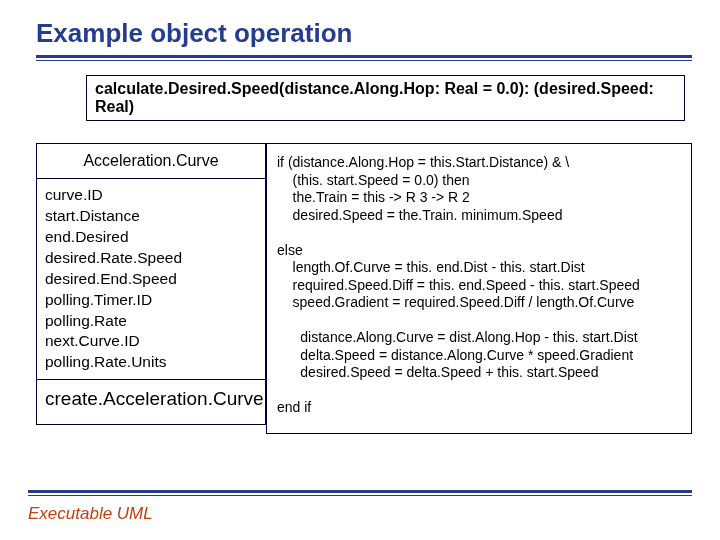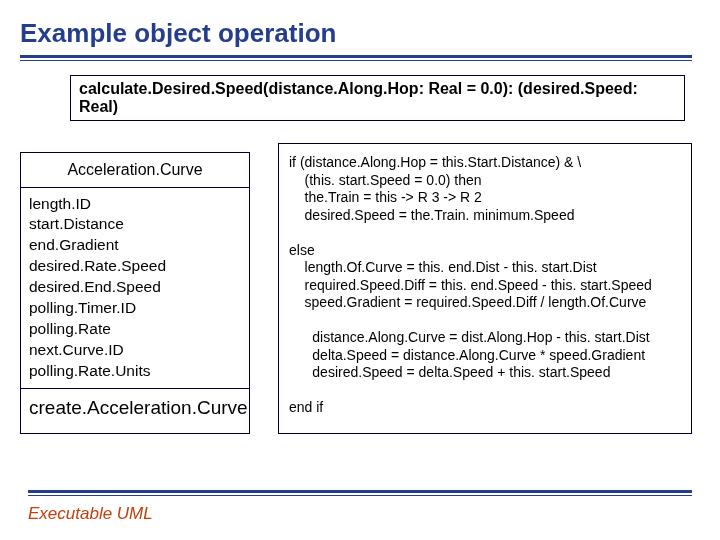--- a/index.html
+++ b/index.html
@@ -5,21 +5,21 @@
   * { margin: 0; padding: 0; box-sizing: border-box; }
   body {
     width: 720px;
     height: 540px;
     background: #ffffff;
     font-family: Arial, Helvetica, sans-serif;
     position: relative;
     overflow: hidden;
   }
   .slide {
-    padding: 18px 28px 10px 20px;
+    padding: 18px 28px 10px 36px;
     height: 100%;
     position: relative;
   }
   .title {
     color: #253d8f;
     font-size: 26px;
     font-weight: bold;
     margin-bottom: 6px;
   }
   .title-underline {
@@ -34,22 +34,21 @@
     border: 1.5px solid #000030;
     padding: 4px 8px;
     font-size: 16px;
     font-weight: bold;
     color: #000;
     font-family: Arial, sans-serif;
     margin-bottom: 22px;
   }
   .content-row {
     display: flex;
-    gap: 28px;
-    align-items: flex-end;
+    align-items: flex-start;
   }
   .uml-class {
     border: 1.5px solid #000030;
     width: 230px;
     font-family: Arial, sans-serif;
     color: #000;
   }
   .uml-name {
     text-align: center;
     font-size: 16px;
@@ -105,23 +104,23 @@
 
   <div class="sig-box">
     <span>calculate.Desired.Speed(distance.Along.Hop: Real = 0.0): (desired.Speed: Real)</span>
   </div>
 
   <div class="content-row">
 
     <div class="uml-class">
       <div class="uml-name">Acceleration.Curve</div>
       <div class="uml-attrs">
-        <div>length.ID</div>
+        <div>curve.ID</div>
         <div>start.Distance</div>
-        <div>end.Gradient</div>
+        <div>end.Desired</div>
         <div>desired.Rate.Speed</div>
         <div>desired.End.Speed</div>
         <div>polling.Timer.ID</div>
         <div>polling.Rate</div>
         <div>next.Curve.ID</div>
         <div>polling.Rate.Units</div>
       </div>
       <div class="uml-ops">
         <div>create.Acceleration.Curve</div>
       </div>

